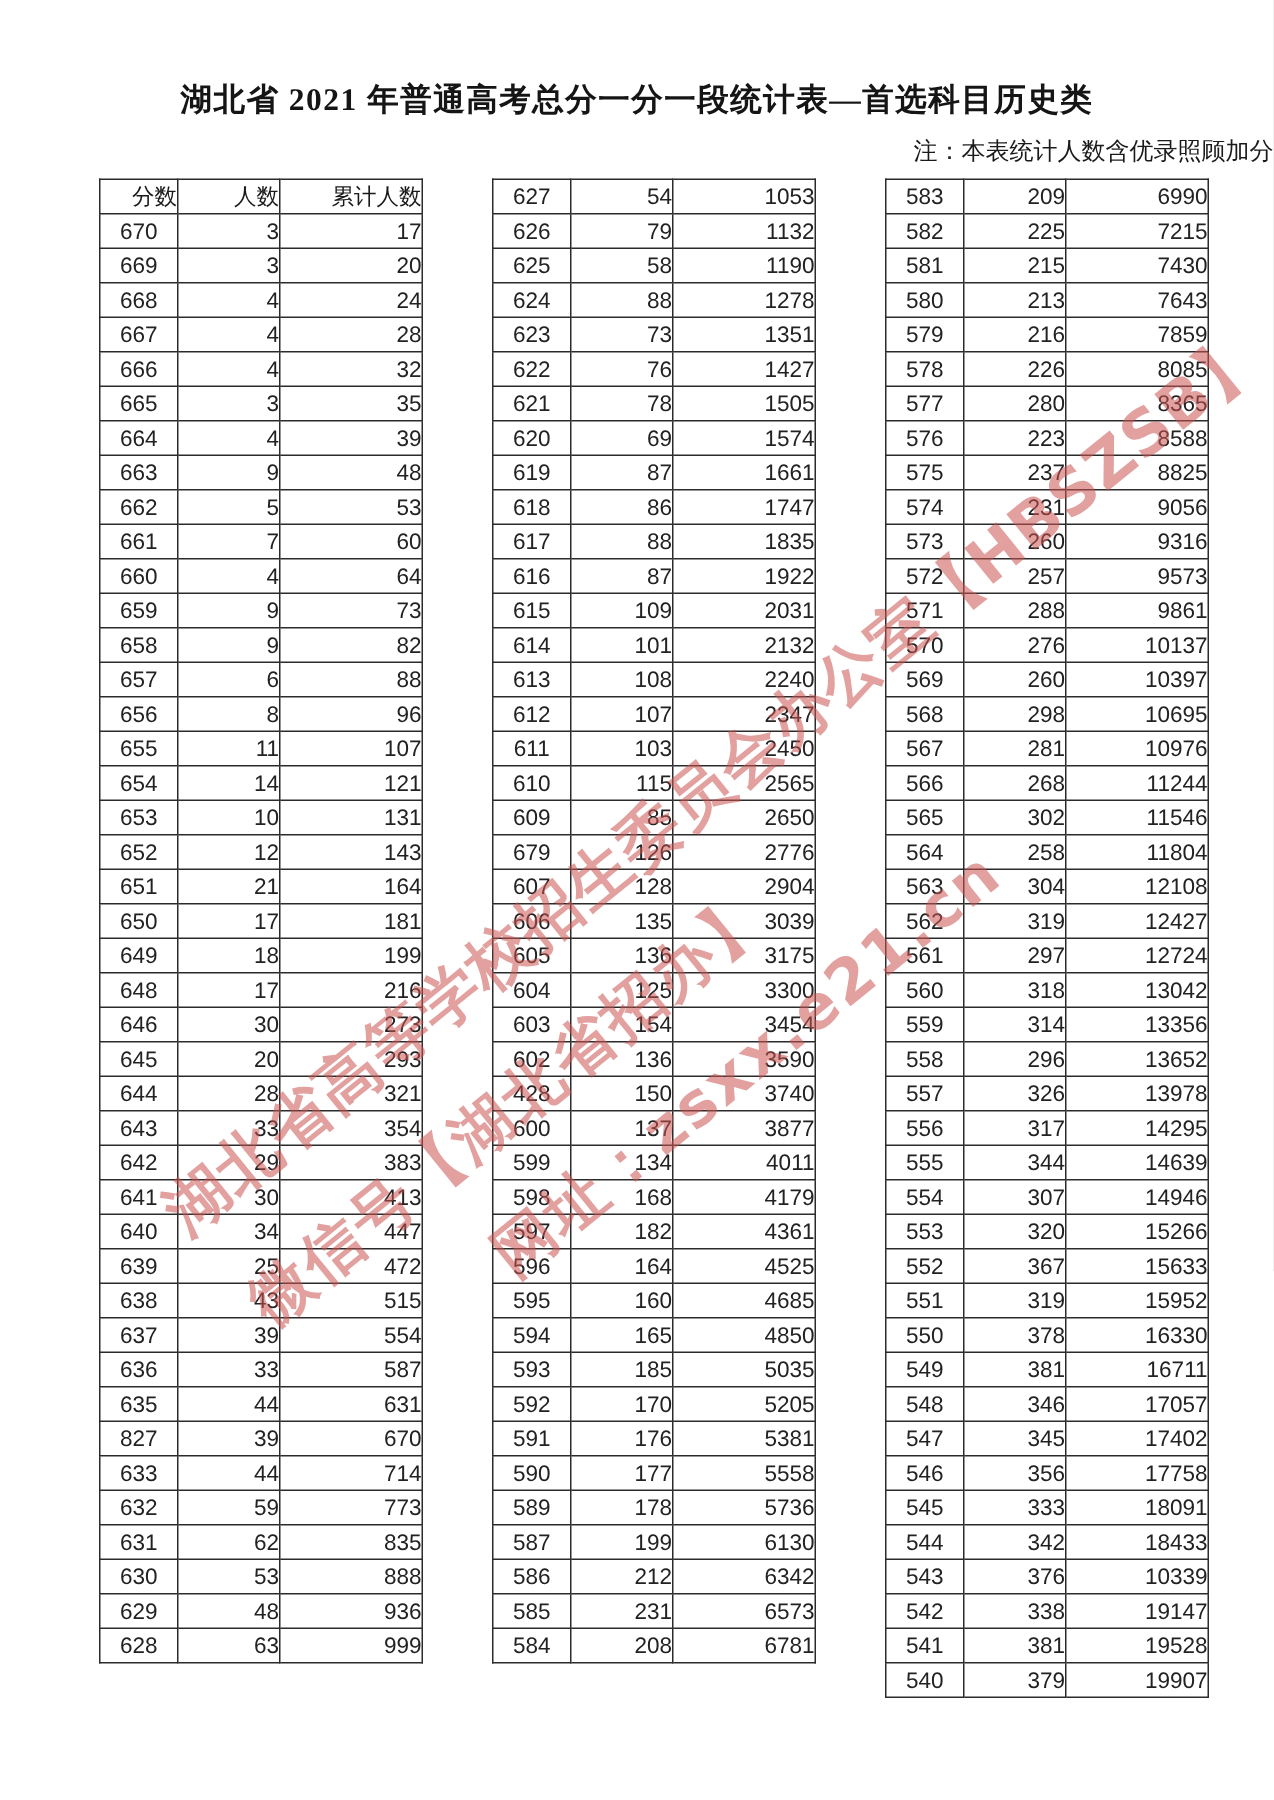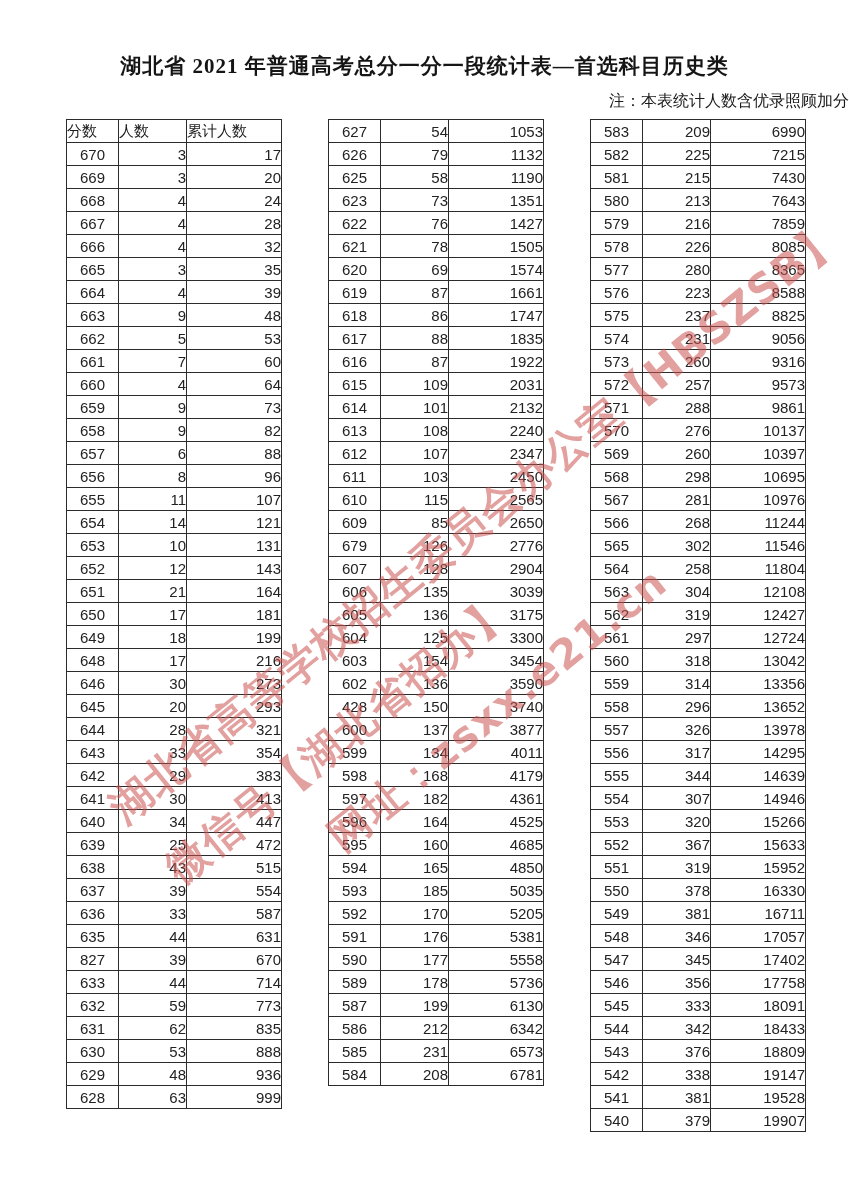--- a/index.html
+++ b/index.html
@@ -43,21 +43,21 @@
     height:22px;
     padding:0;
     font-size:15px;
     color:#222;
     background:transparent;
   }
   table.seg th {
     font-family:"Liberation Serif", serif;
     font-weight:normal;
     font-size:15px;
-    text-align:left;
+    text-align:right;
     color:#1a1a1a;
   }
   td.score { text-align:center; }
   td.count, td.cum { text-align:right; padding-right:10px; }
   .watermark {
     position:absolute;
     left:98px; top:792px;
     transform:rotate(-39deg);
     transform-origin:0 0;
     pointer-events:none;
@@ -322,20 +322,25 @@
           <td class="score">626</td>
           <td class="count">79</td>
           <td class="cum">1132</td>
         </tr>
         <tr>
           <td class="score">625</td>
           <td class="count">58</td>
           <td class="cum">1190</td>
         </tr>
         <tr>
+          <td class="score">624</td>
+          <td class="count">88</td>
+          <td class="cum">1278</td>
+        </tr>
+        <tr>
           <td class="score">623</td>
           <td class="count">73</td>
           <td class="cum">1351</td>
         </tr>
         <tr>
           <td class="score">622</td>
           <td class="count">76</td>
           <td class="cum">1427</td>
         </tr>
         <tr>
@@ -729,21 +734,21 @@
           <td class="cum">18091</td>
         </tr>
         <tr>
           <td class="score">544</td>
           <td class="count">342</td>
           <td class="cum">18433</td>
         </tr>
         <tr>
           <td class="score">543</td>
           <td class="count">376</td>
-          <td class="cum">18809</td>
+          <td class="cum">10339</td>
         </tr>
         <tr>
           <td class="score">542</td>
           <td class="count">338</td>
           <td class="cum">19147</td>
         </tr>
         <tr>
           <td class="score">541</td>
           <td class="count">381</td>
           <td class="cum">19528</td>

